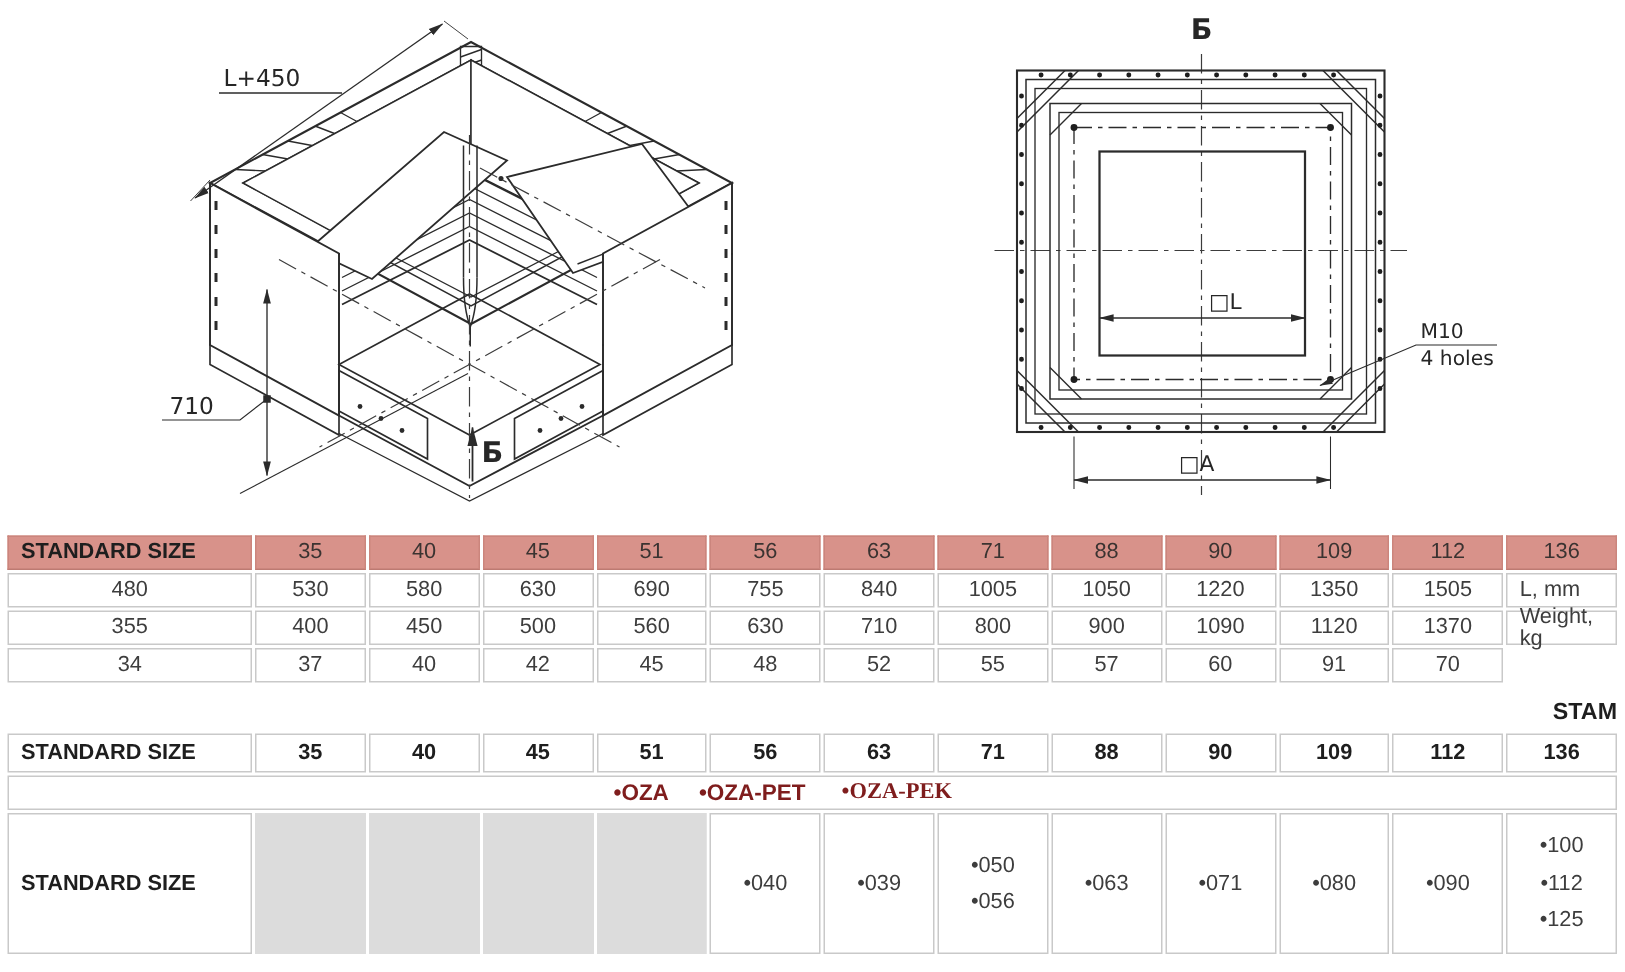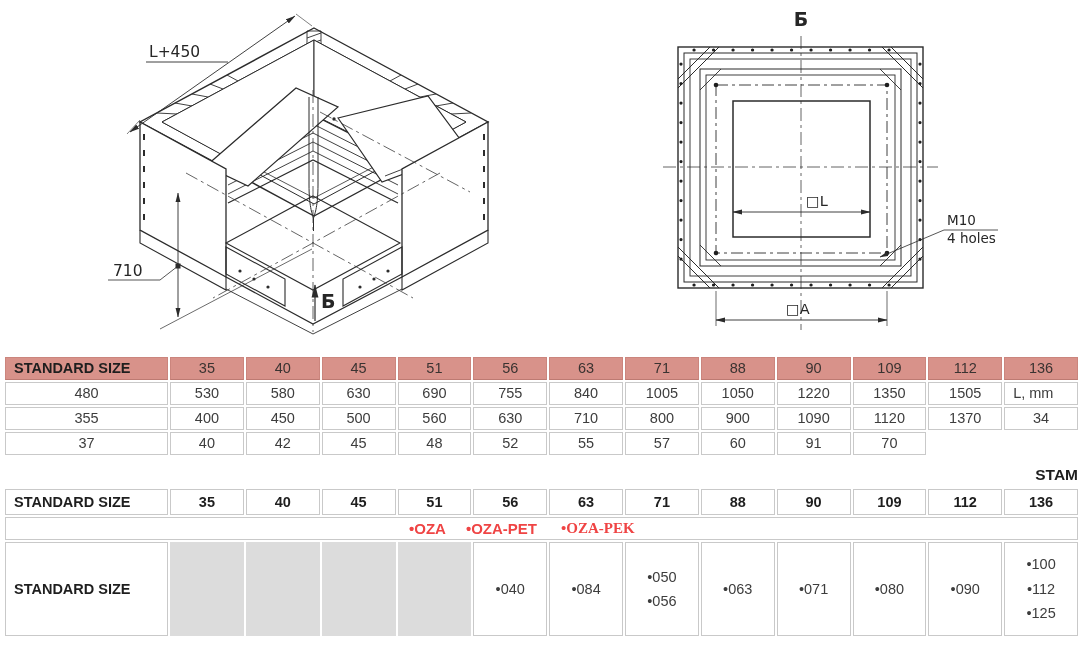--- a/index.html
+++ b/index.html
@@ -13,21 +13,21 @@
   .t1{top:357px;grid-auto-rows:23px;}
   .t2{top:489px;grid-template-rows:26px 23px 94px;}
   .c{border:1px solid #c9c9c9;background:#fff;display:flex;align-items:center;
      justify-content:center;font-size:14.5px;color:#3d3d3d;line-height:1;}
   .hd{background:#d8928a;border-color:#cb857d;border-bottom-color:#bd7a72;color:#3a3331;}
   .lab{justify-content:flex-start;padding-left:8px;}
   .b{font-weight:bold;color:#1e1e1e;}
   .series-title{position:absolute;left:5px;top:464px;width:1073px;height:22px;
      text-align:right;font-weight:bold;font-size:15.5px;color:#1e1e1e;line-height:22px;}
   .models-cell{grid-column:1 / -1;justify-content:flex-start;padding-left:403px;
-     font-weight:bold;font-size:15px;color:#ef4444;}
+     font-weight:bold;font-size:15px;color:#7f1d1d;}
   .models-cell span{margin-right:20px;}
   .models-cell span:last-child{margin-right:12px;font-family:Liberation Serif, serif;}
   .models-cell .g2{margin-right:24px;}
   .gray{background:#dcdcdc;border:1px solid #dcdcdc;}
   .multi{flex-direction:column;gap:10px;}
 </style>
 </head>
 <body>
 
 <div class="page">
@@ -248,20 +248,21 @@
     <div class="c">500</div>
     <div class="c">560</div>
     <div class="c">630</div>
     <div class="c">710</div>
     <div class="c">800</div>
     <div class="c">900</div>
     <div class="c">1090</div>
     <div class="c">1120</div>
     <div class="c">1370</div>
 
+    <div class="c lab">Weight, kg</div>
     <div class="c">34</div>
     <div class="c">37</div>
     <div class="c">40</div>
     <div class="c">42</div>
     <div class="c">45</div>
     <div class="c">48</div>
     <div class="c">52</div>
     <div class="c">55</div>
     <div class="c">57</div>
     <div class="c">60</div>
@@ -296,21 +297,21 @@
 
     <div class="c lab b">STANDARD SIZE</div>
     <div class="c gray"></div>
     <div class="c gray"></div>
     <div class="c gray"></div>
     <div class="c gray"></div>
     <div class="c multi">
       <span>•040</span>
     </div>
     <div class="c multi">
-      <span>•084</span>
+      <span>•039</span>
     </div>
     <div class="c multi">
       <span>•050</span>
       <span>•056</span>
     </div>
     <div class="c multi">
       <span>•063</span>
     </div>
     <div class="c multi">
       <span>•071</span>

